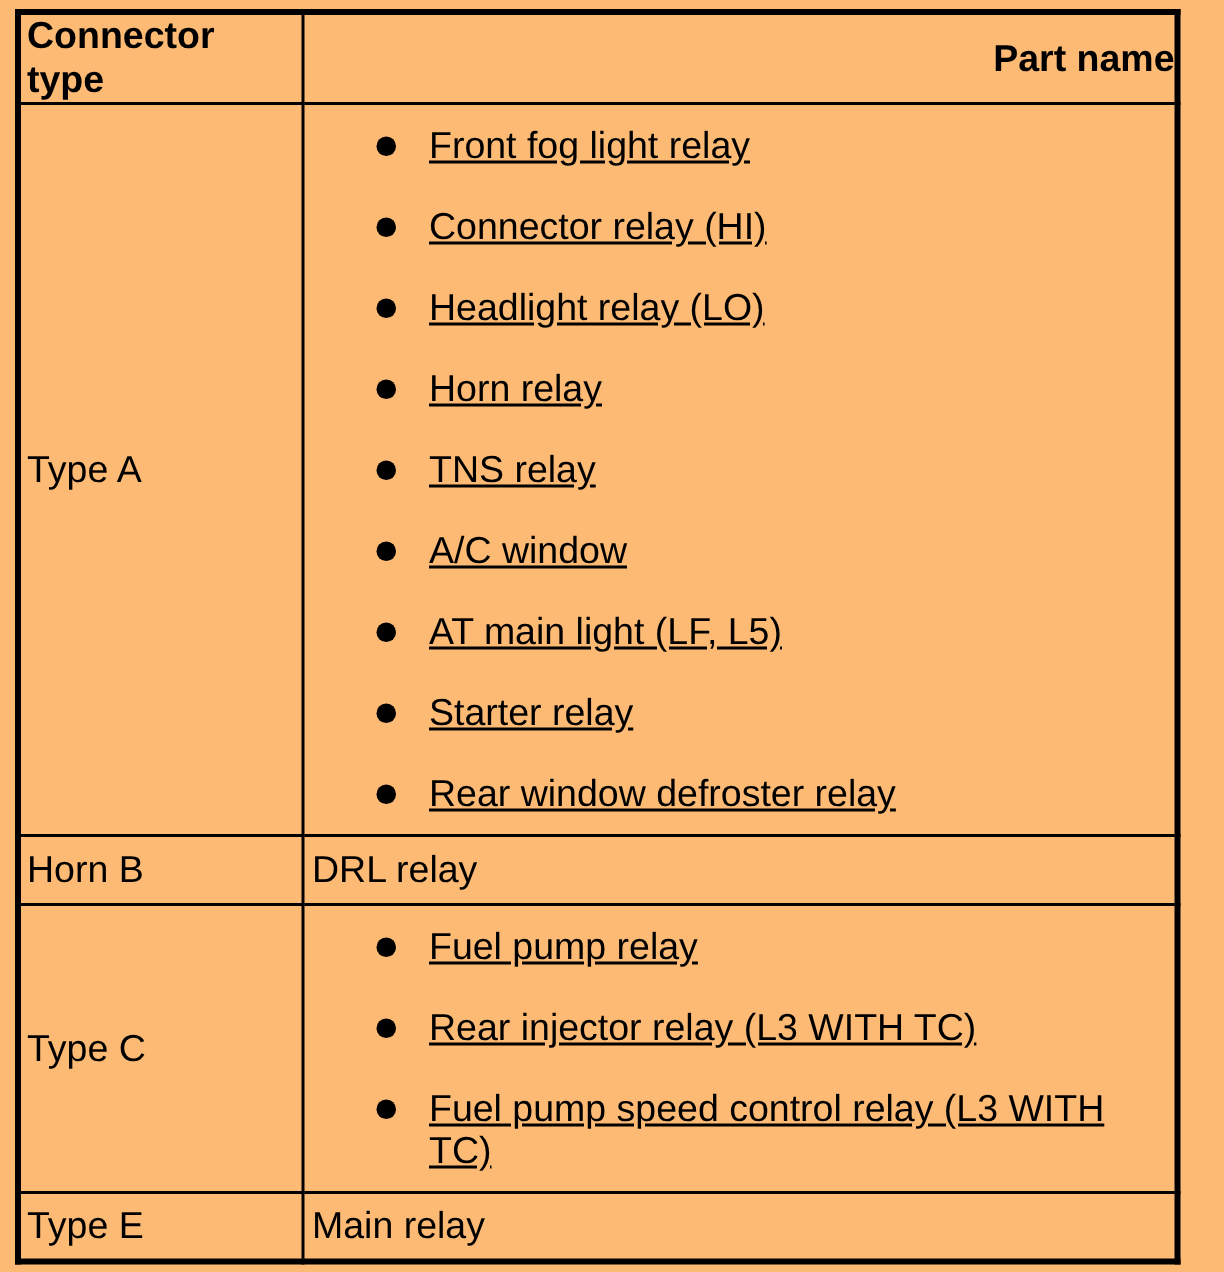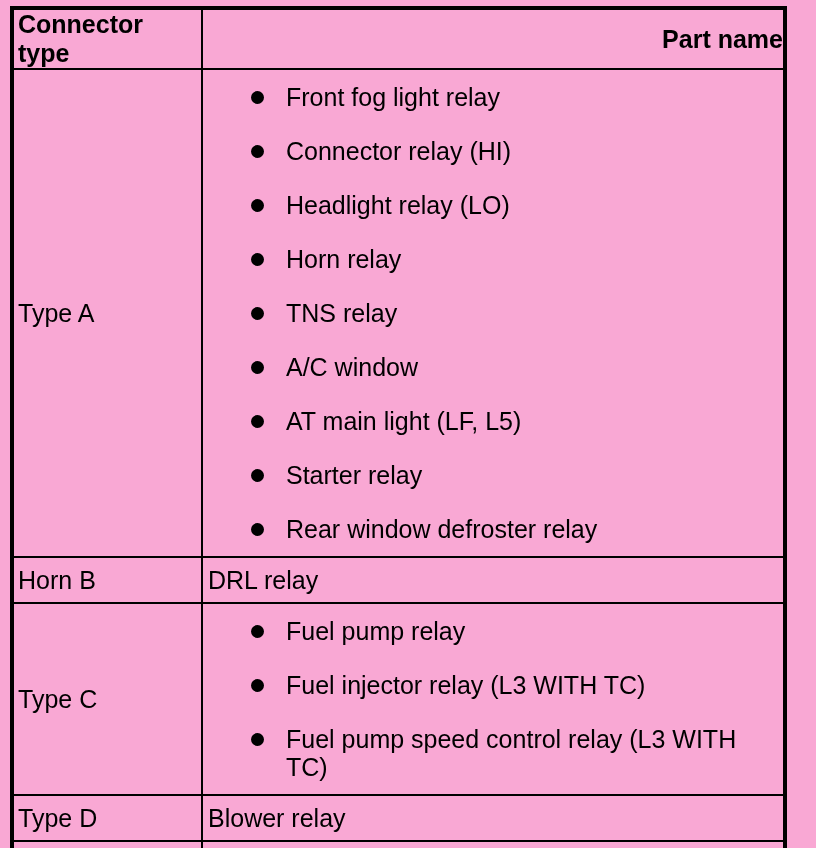--- a/index.html
+++ b/index.html
@@ -11,21 +11,21 @@
   body {
     width: 816px;
     height: 848px;
     font-family: "Liberation Sans", sans-serif;
     color: #000000;
   }
   .page {
     position: relative;
     width: 816px;
     height: 848px;
-    background: #f9a8d4;
+    background: #fdba74;
     overflow: hidden;
   }
   table.parts-table {
     position: absolute;
     left: 10px;
     top: 6px;
     width: 777px;
     border-collapse: collapse;
     table-layout: fixed;
     border: 4px solid #000000;
@@ -57,20 +57,21 @@
     padding-left: 5px;
     height: 46px;
   }
   ul.bullet-list {
     list-style: none;
     margin: 0;
     padding: 13px 0;
     display: flex;
     flex-direction: column;
     gap: 26px;
+    text-decoration: underline;
   }
   li.bullet-item {
     display: flex;
     align-items: flex-start;
     padding-left: 48px;
     padding-right: 10px;
     line-height: 28px;
   }
   .bullet {
     flex: 0 0 13px;
@@ -149,33 +150,27 @@
         <tr>
           <td class="cell-type">Type C</td>
           <td class="cell-parts bulleted">
             <ul class="bullet-list">
               <li class="bullet-item">
                 <span class="bullet"></span>
                 <span class="part-label">Fuel pump relay</span>
               </li>
               <li class="bullet-item">
                 <span class="bullet"></span>
-                <span class="part-label">Fuel injector relay (L3 WITH TC)</span>
+                <span class="part-label">Rear injector relay (L3 WITH TC)</span>
               </li>
               <li class="bullet-item">
                 <span class="bullet"></span>
                 <span class="part-label">Fuel pump speed control relay (L3 WITH TC)</span>
               </li>
             </ul>
-          </td>
-        </tr>
-        <tr>
-          <td class="cell-type">Type D</td>
-          <td class="cell-parts plain">
-            <span class="part-label">Blower relay</span>
           </td>
         </tr>
         <tr>
           <td class="cell-type">Type E</td>
           <td class="cell-parts plain">
             <span class="part-label">Main relay</span>
           </td>
         </tr>
       </tbody>
   </table>

